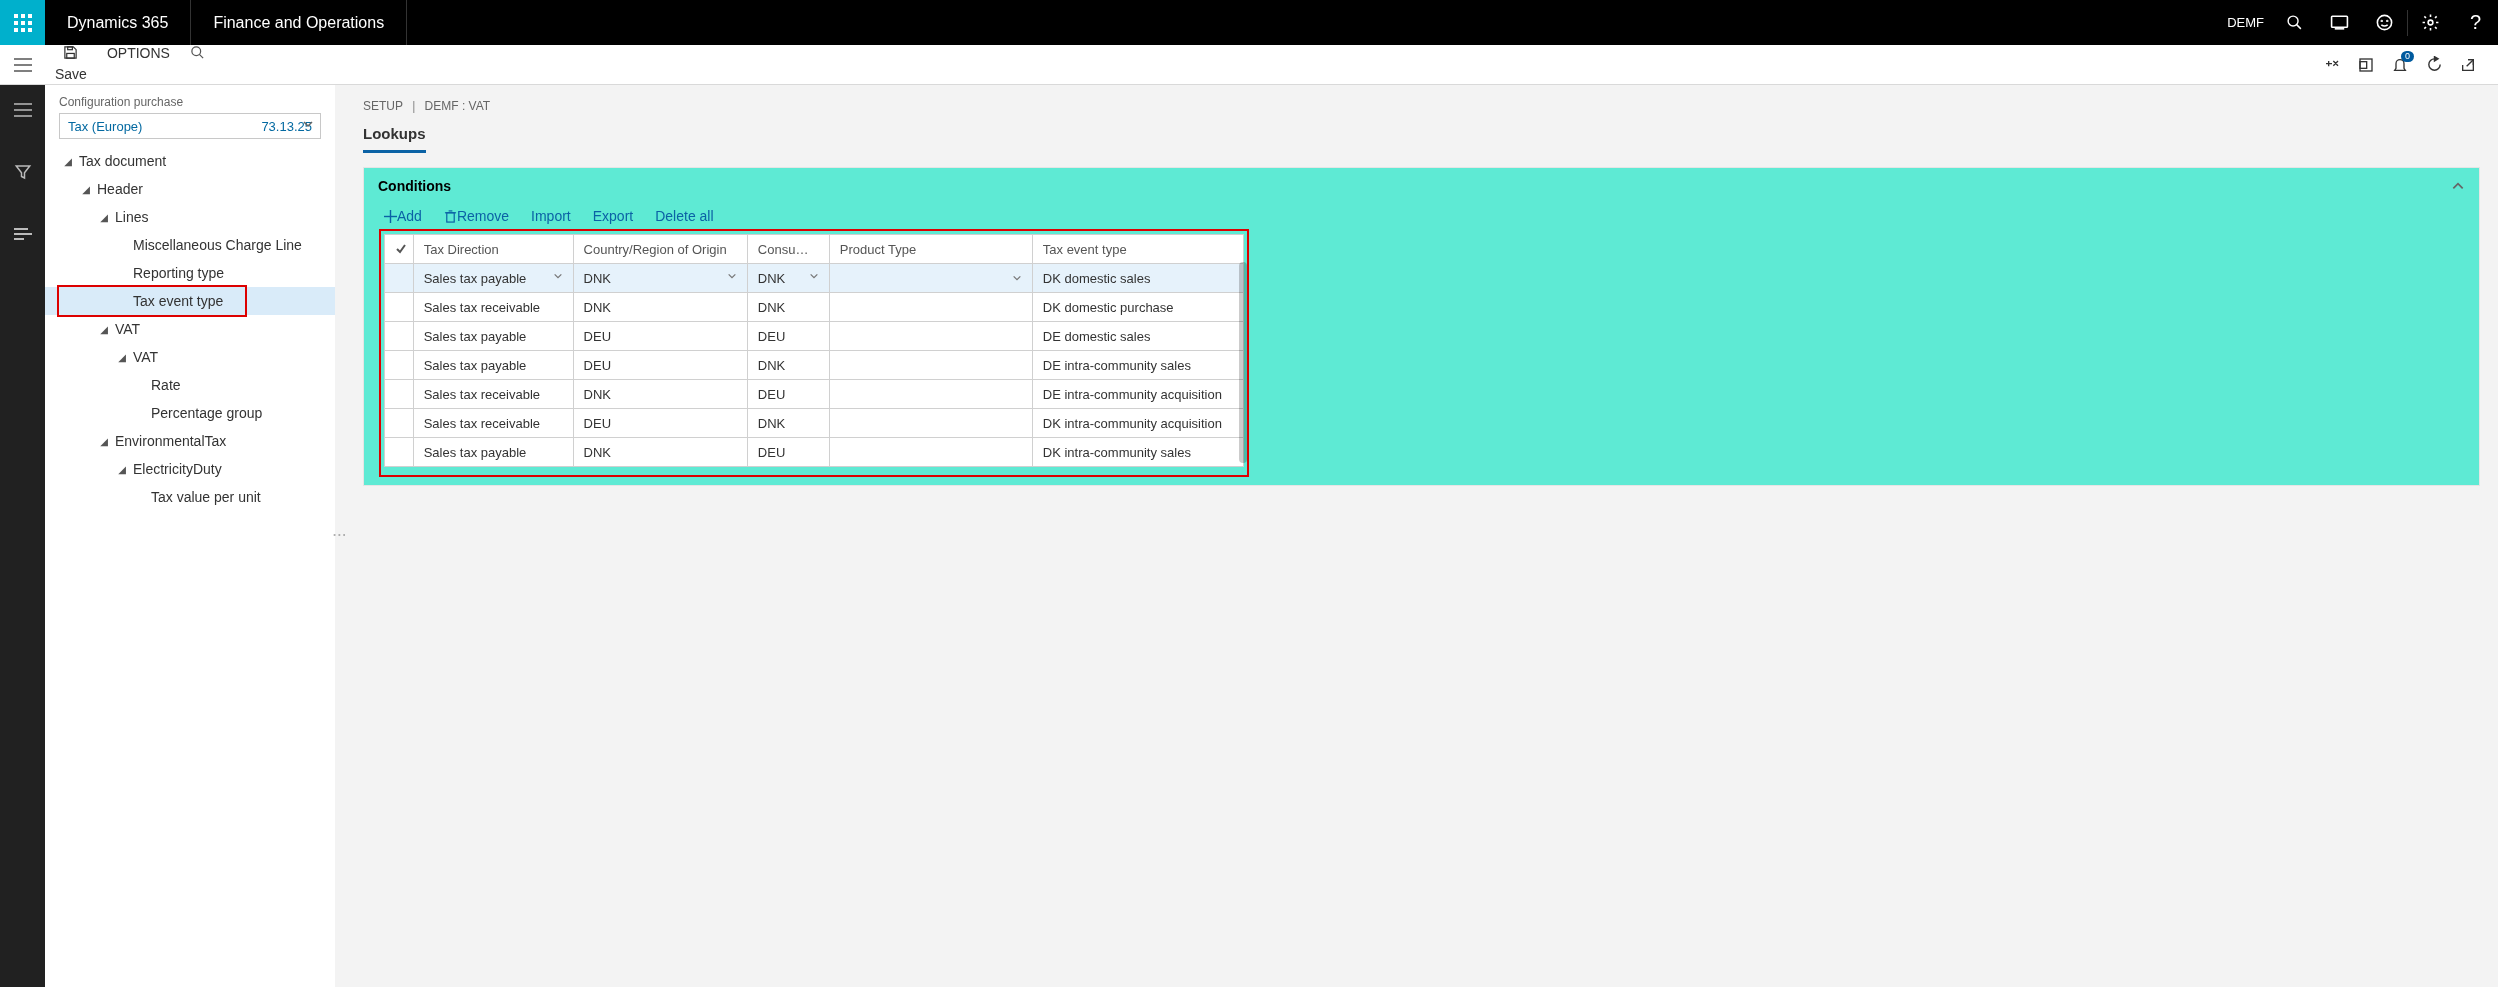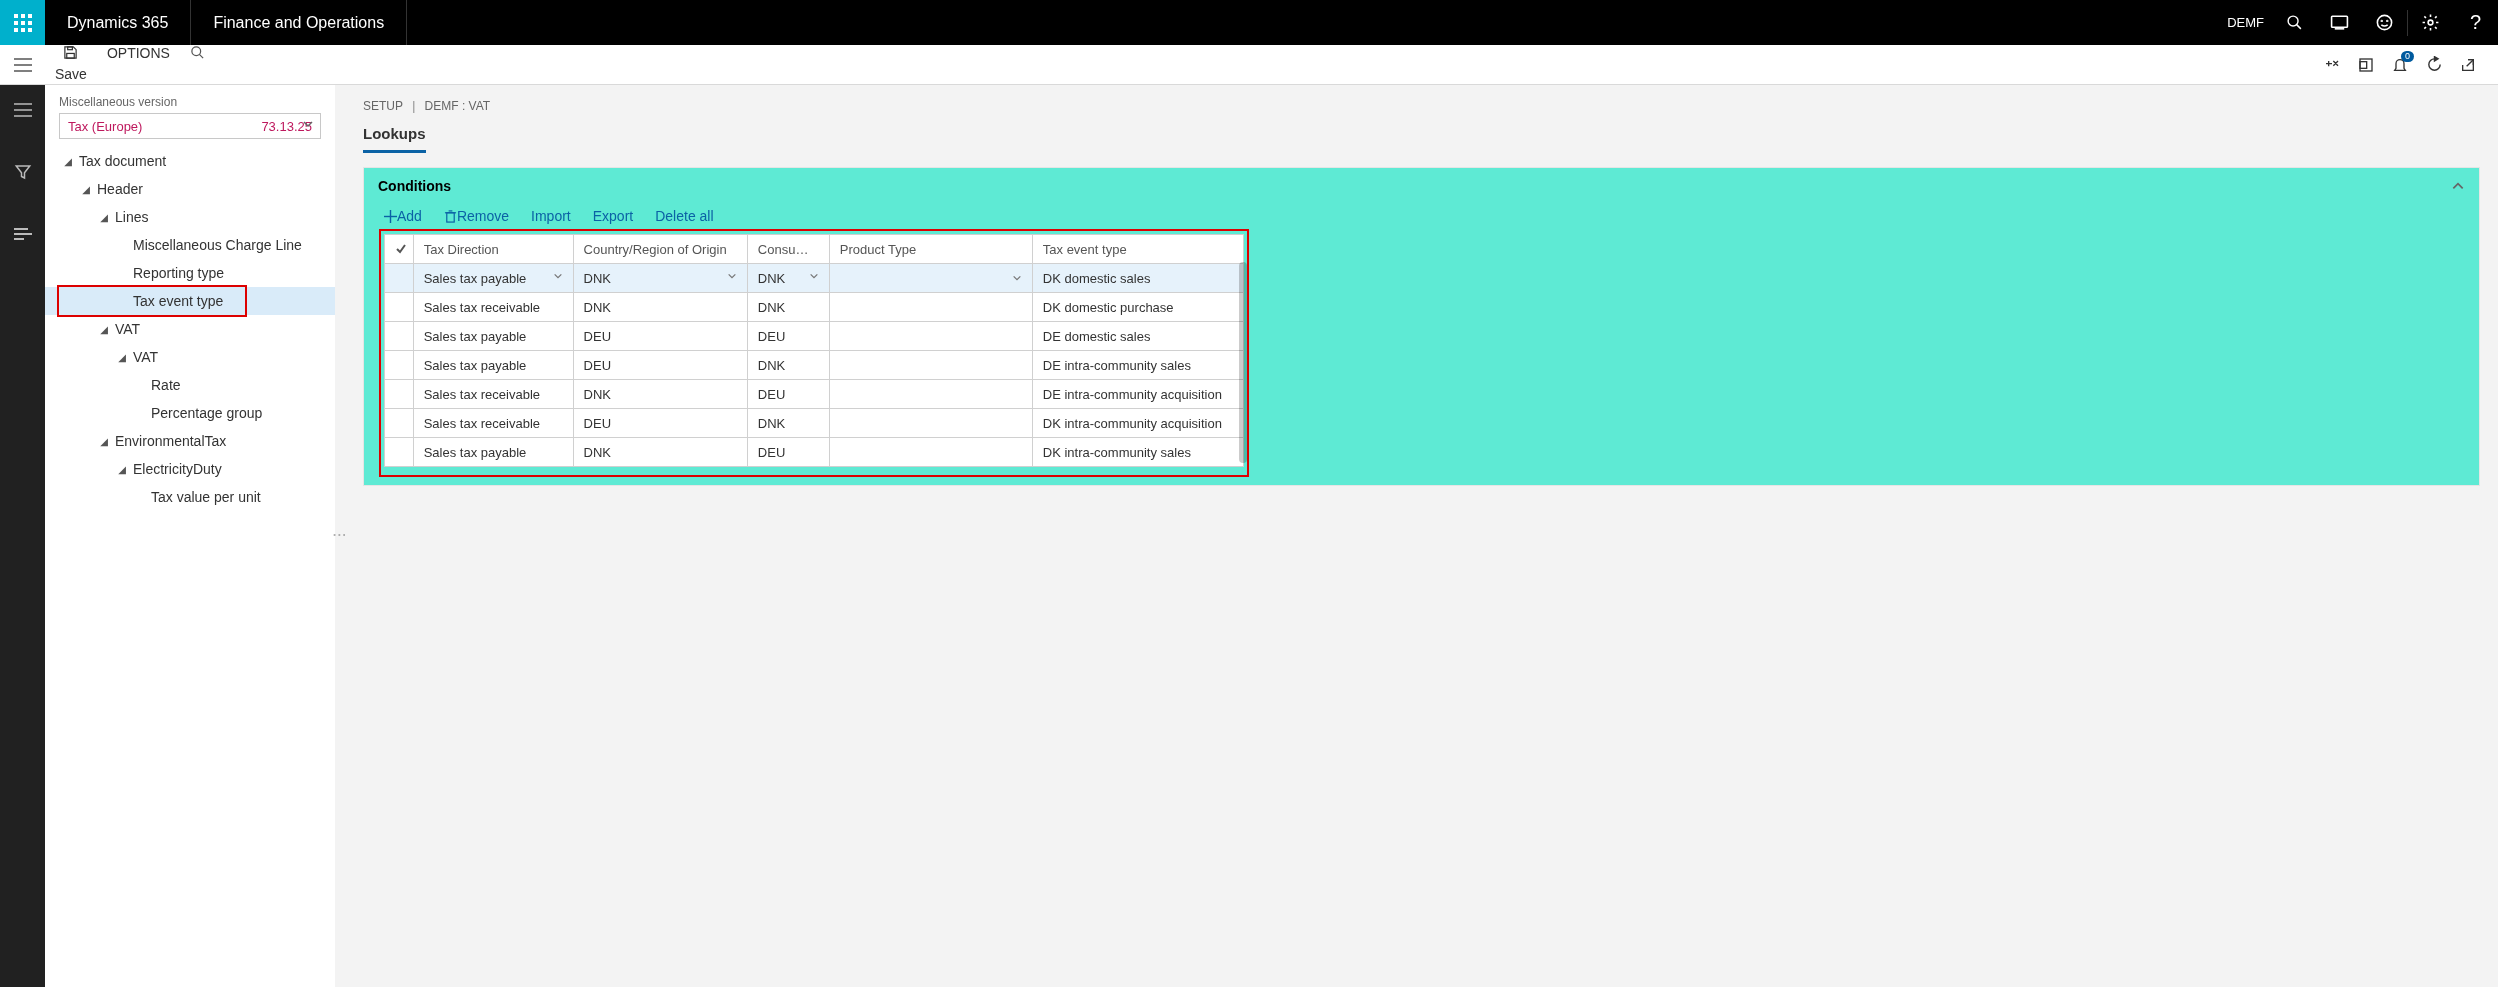--- a/index.html
+++ b/index.html
@@ -28,21 +28,21 @@
   .ribbon .right .rico { width:24px; height:24px; display:flex; align-items:center; justify-content:center; font-size:16px; position:relative;}
   .badge { position:absolute; top:-2px; right:-2px; background:#005A9E; color:#fff; border-radius:8px; font-size:9px; padding:1px 4px; line-height:1; }
 
   
   .body { flex:1; display:flex; min-height:0; }
   .rail { width:45px; background:#212121; display:flex; flex-direction:column; align-items:center; padding-top:5px; gap:22px;}
   .rail .ri { color:#bbb; font-size:18px; width:45px; height:40px; display:flex; align-items:center; justify-content:center;}
 
   .nav { width:290px; background:#fff; display:flex; flex-direction:column; font-size:14px; color:#333;}
   .nav .cfg-label { color:#666; font-size:12px; padding:10px 14px 4px 14px;}
-  .nav .cfg-combo { margin:0 14px 8px 14px; border:1px solid #c8c8c8; height:26px; display:flex; align-items:center; padding:0 8px; font-size:13px; color:#be185d; position:relative;}
+  .nav .cfg-combo { margin:0 14px 8px 14px; border:1px solid #c8c8c8; height:26px; display:flex; align-items:center; padding:0 8px; font-size:13px; color:#0369a1; position:relative;}
   .nav .cfg-combo .val2 { margin-left:auto; margin-right:0; }
   .nav .cfg-combo .chev { position:absolute; right:6px; top:4px; color:#666; }
 
   .tree { flex:1; overflow:auto; }
   .tree .node { display:flex; align-items:center; height:28px; font-size:14px; color:#333; }
   .tree .node .toggle { width:14px; color:#555; font-size:10px; display:inline-block; text-align:center; margin-right:4px;}
   .tree .node.selected { background:#d9ebf9; position:relative; }
   .tree .node.selected .redbox { position:absolute; left:12px; right:88px; top:-2px; bottom:-2px; border:2px solid #d00; pointer-events:none;}
   .pad-1 { padding-left: 16px; }
   .pad-2 { padding-left: 34px; }
@@ -219,21 +219,21 @@
       <div class="ri">
         <svg width="18" height="14" viewBox="0 0 18 14" stroke="#bbb" stroke-width="2">
             <line x1="0" y1="2" x2="14" y2="2"></line>
             <line x1="0" y1="7" x2="18" y2="7"></line>
             <line x1="0" y1="12" x2="10" y2="12"></line>
           </svg>
       </div>
     </div>
 
     <div class="nav">
-      <div class="cfg-label">Miscellaneous version</div>
+      <div class="cfg-label">Configuration purchase</div>
       <div class="cfg-combo">
         <span>Tax (Europe)</span>
         <span class="val2">73.13.25</span>
         <span class="chev">
           <svg width="12" height="12" viewBox="0 0 12 12" stroke="#666" fill="none" stroke-width="1.5">
               <path d="M2 4l4 4 4-4"></path>
             </svg>
         </span>
       </div>
       <div class="tree">

